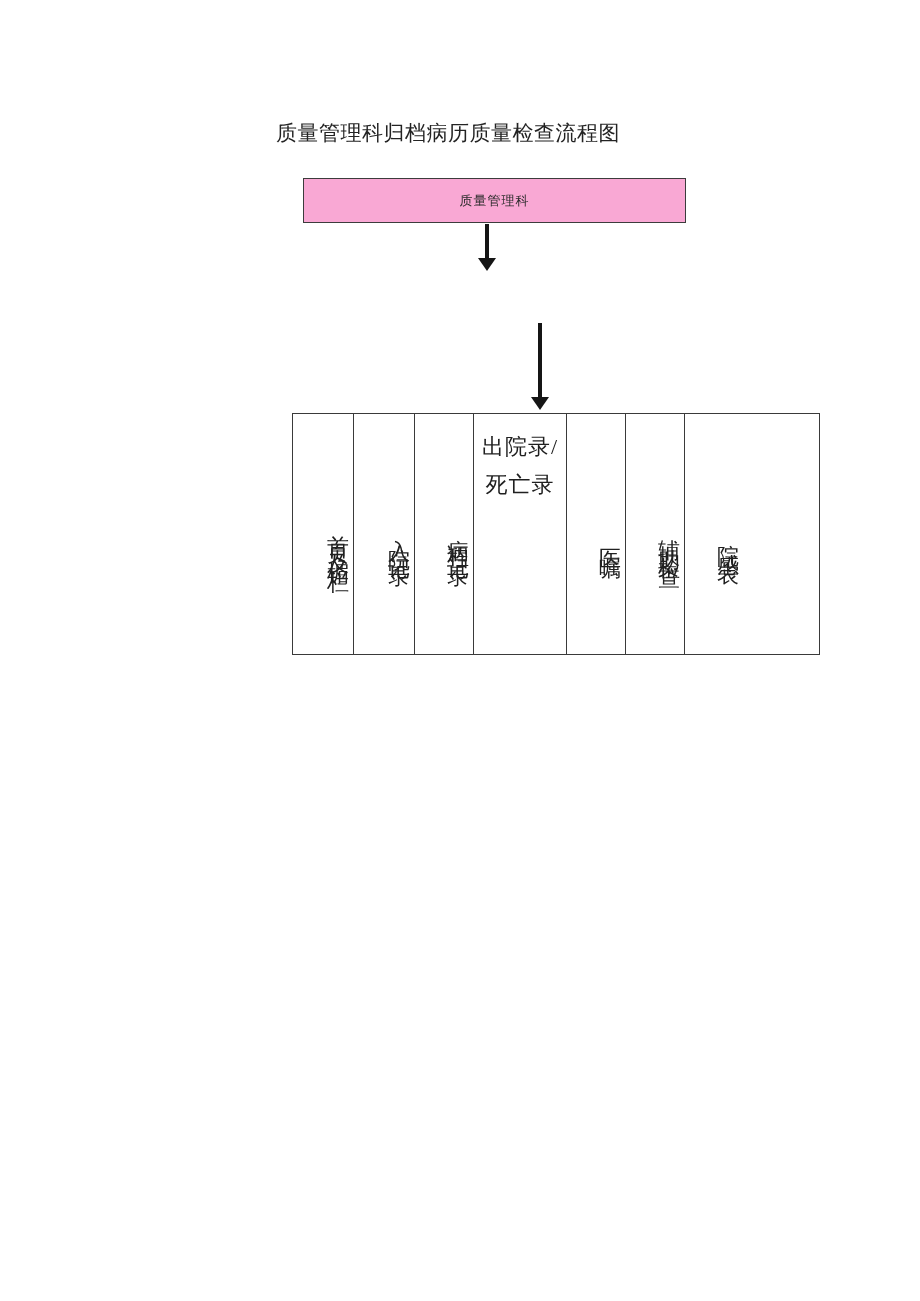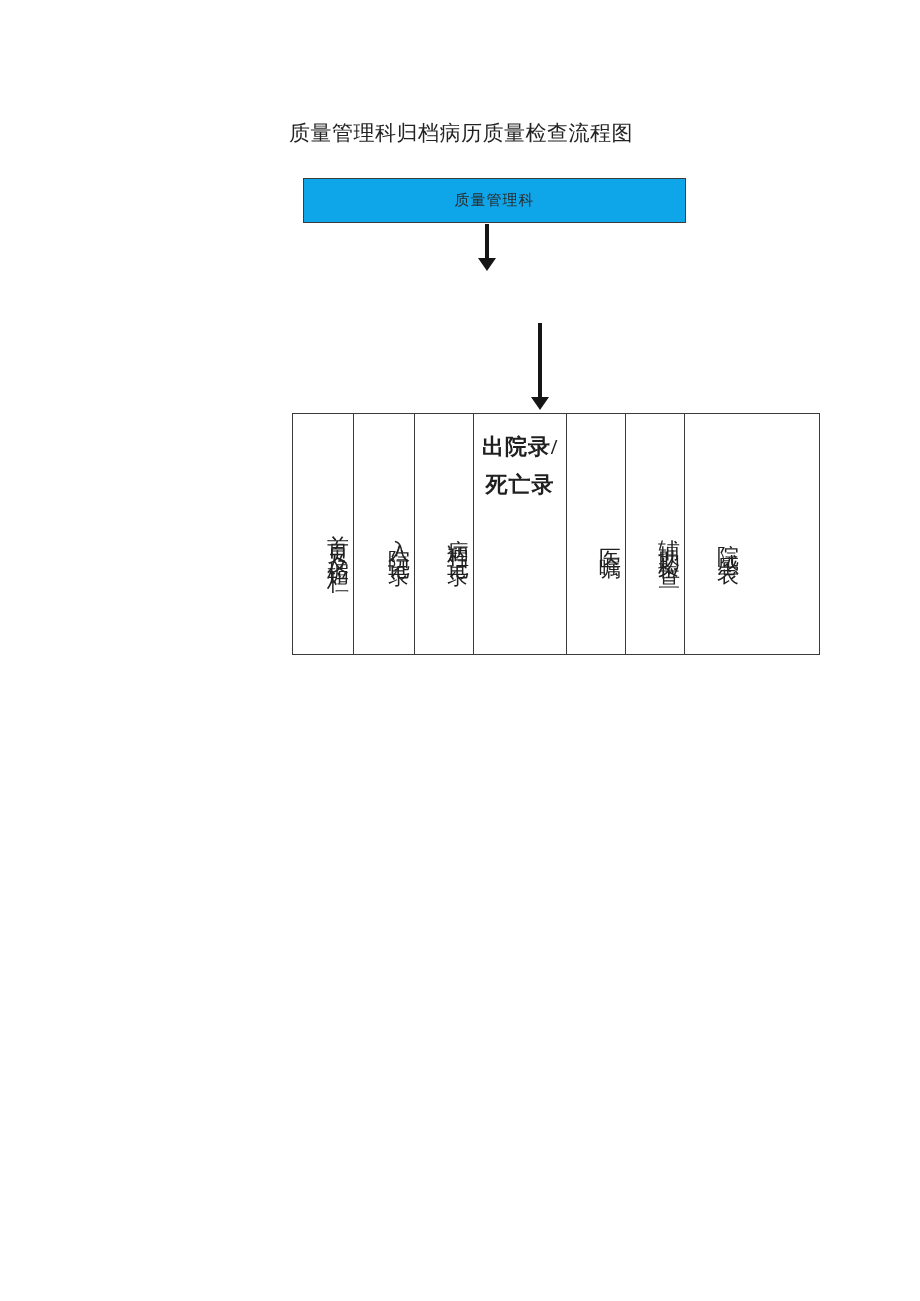--- a/index.html
+++ b/index.html
@@ -18,41 +18,41 @@
 
   .page {
     position: relative;
     width: 920px;
     height: 1301px;
   }
 
   
   .doc-title {
     position: absolute;
-    left: 289px;
+    left: 276px;
     top: 118px;
     width: 420px;
     font-size: 21px;
     line-height: 30px;
     letter-spacing: 0.5px;
     color: #232323;
     white-space: nowrap;
     font-family: "Liberation Serif", "DejaVu Serif", serif;
   }
 
   
   .flow-box {
     position: absolute;
     box-sizing: border-box;
     border: 1.4px solid #3c3c3c;
-    background: #0ea5e9;
+    background: #f9a8d4;
     display: flex;
     align-items: center;
     justify-content: center;
-    font-size: 15px;
+    font-size: 13px;
     letter-spacing: 1px;
     color: #2b2b2b;
   }
 
   #box-quality-dept {
     left: 303px;
     top: 178px;
     width: 383px;
     height: 45px;
   }
@@ -147,21 +147,20 @@
   
   .cat-cell.wrap {
     align-items: flex-start;
     text-align: center;
     letter-spacing: 1px;
   }
   .cat-cell.wrap .cat-label {
     display: block;
     line-height: 1.72;
     word-break: break-word;
-    font-weight: bold;
   }
 
   .w-61  { width: 61px; }
   .w-59  { width: 59px; }
   .w-93  { width: 93px; }
   .w-58  { width: 58px; }
   .w-78  { width: 78px; }
 </style>
 </head>
 <body>

